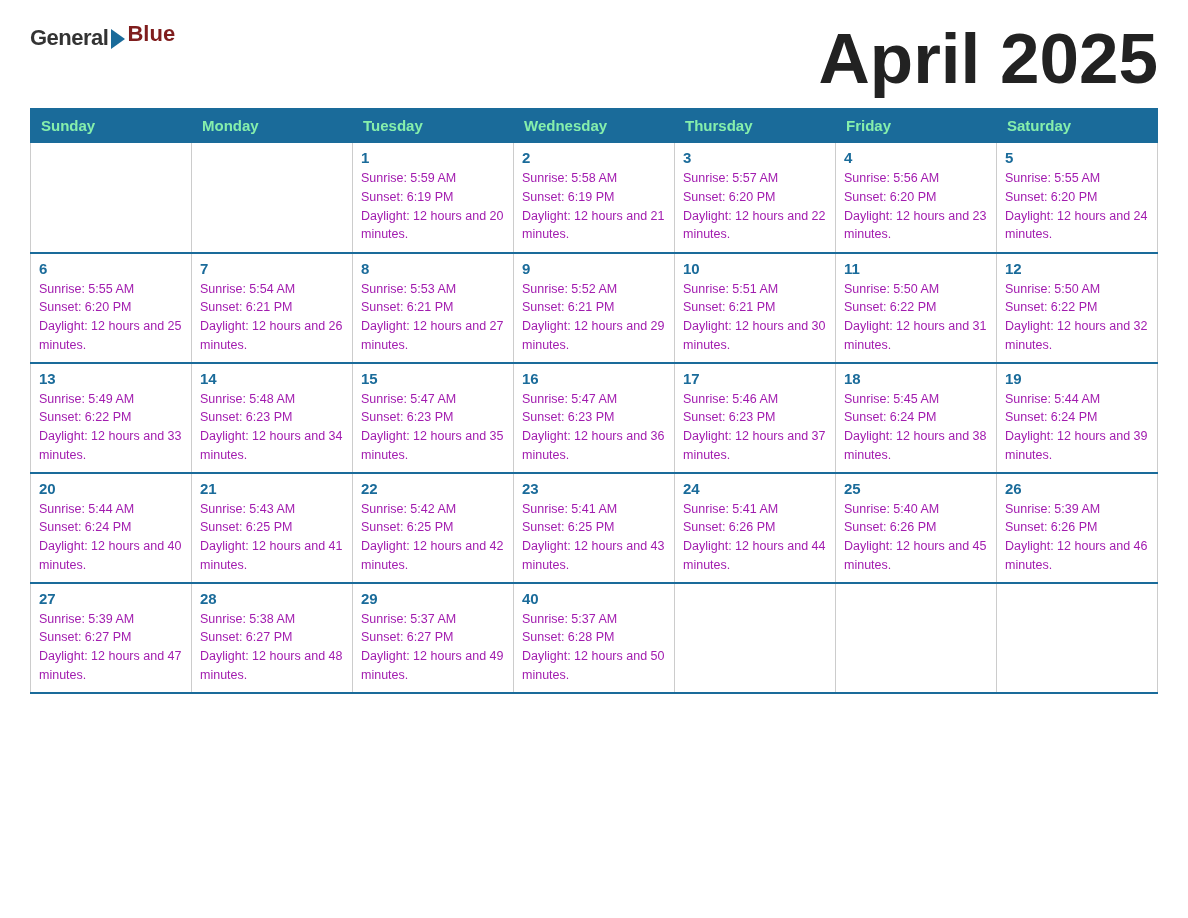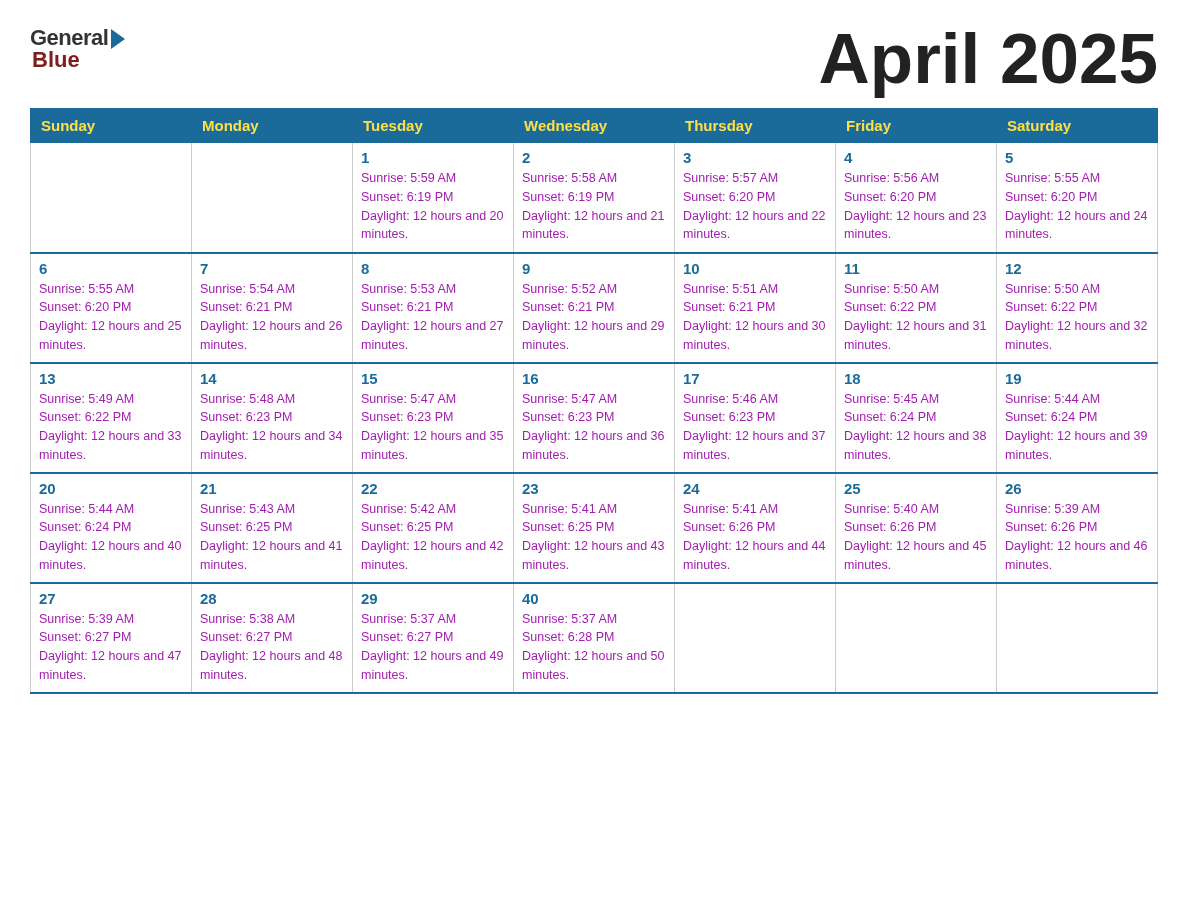--- a/index.html
+++ b/index.html
@@ -12,21 +12,21 @@
       padding: 20px 30px;
     }
     .header {
       display: flex;
       justify-content: space-between;
       align-items: flex-start;
       margin-bottom: 10px;
     }
     .logo {
       display: flex;
-      flex-direction: column;
+      flex-direction: row;
       align-items: flex-start;
       margin-top: 5px;
     }
     .logo-top {
       display: flex;
       align-items: center;
     }
     .logo-general {
       font-size: 22px;
       font-weight: bold;
@@ -64,21 +64,21 @@
       color: #333;
       margin-top: 4px;
     }
     .calendar {
       width: 100%;
       border-collapse: collapse;
       margin-top: 8px;
     }
     .calendar thead tr th {
       background-color: #1a6b9a;
-      color: #fde047;
+      color: #86efac;
       font-size: 15px;
       font-weight: bold;
       padding: 8px 10px;
       text-align: left;
       border: 1px solid #1a6b9a;
     }
     .calendar tbody tr td {
       border: 1px solid #ccc;
       vertical-align: top;
       padding: 6px 8px;

